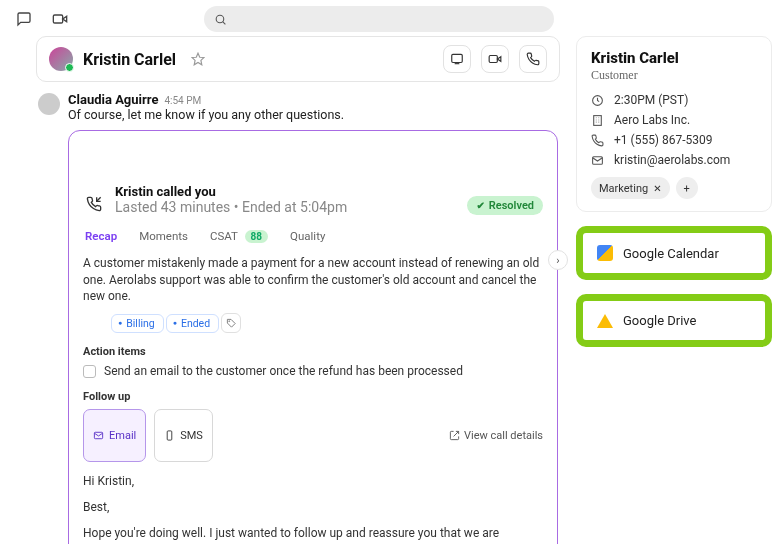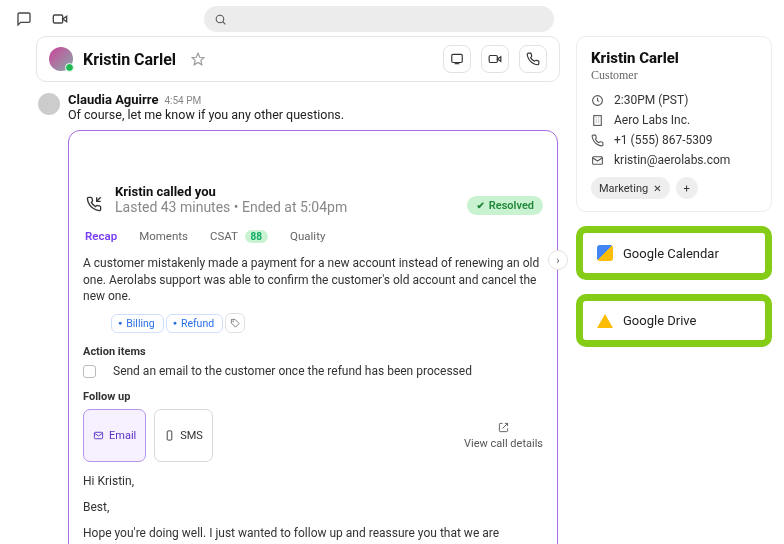--- a/index.html
+++ b/index.html
@@ -106,30 +106,30 @@
   .summary { margin-top:10px; font-size:12px; color:#333; line-height:1.4;}
   .chiprow { margin-top:8px; display:flex; align-items:center; gap:2px;padding-left:28px;}
   .chip {
     border:1px solid #cfe0ff; color:#2b6fe6; font-size:10.5px;
     padding:2px 8px 2px 6px; border-radius:6px; display:inline-flex; align-items:center; gap:4px;
   }
   .chip::before{content:"●"; font-size:7px; color:#2b6fe6;}
   .tag-more{ width:20px; height:20px; border:1px solid #e0e0e0; border-radius:6px; display:inline-flex; align-items:center; justify-content:center; color:#777;}
 
   .section-label{ margin-top:12px; font-size:11px; font-weight:700; color:#333;}
-  .action-item{ margin-top:6px; display:flex; align-items:center; gap:17px; font-size:12px; color:#333;}
+  .action-item{ margin-top:6px; display:flex; align-items:center; gap:8px; font-size:12px; color:#333;}
   .checkbox{ width:13px; height:13px; border:1.4px solid #bbb; border-radius:3px; display:inline-block;}
 
   .followup-row{ margin-top:6px; display:flex; align-items:center; gap:8px;}
   .pill{
     border:1px solid #d8d8d8; border-radius:7px; padding:19px 9px;
     font-size:11px; color:#333; display:inline-flex; align-items:center; gap:5px;
   }
   .pill.selected{ border-color:#b596ea; color:#5a31c7; background:#f6f0ff;}
-  .view-details{ margin-left:auto; font-size:11px; color:#555; display:inline-flex; align-items:center; gap:4px;flex-direction:column;}
+  .view-details{ margin-left:auto; font-size:11px; color:#555; display:inline-flex; align-items:center; gap:4px;}
 
   .draft { margin-top:10px; font-size:12px; color:#333; line-height:1.5;}
   .draft p { margin-bottom:8px;}
   .send-btn{
     margin-top:6px;
     background:#7b3ff2; color:#fff; border:none; border-radius:7px;
     padding:5px 10px; font-size:11px; font-weight:600;
     display:inline-flex; align-items:center; gap:5px;
   }
 
@@ -256,21 +256,21 @@
             <span>CSAT</span>
             <span class="csat-badge">88</span>
           </span>
           <span class="tab">Quality</span>
         </div>
 
         <div class="summary">A customer mistakenly made a payment for a new account instead of renewing an old one. Aerolabs support was able to confirm the customer's old account and cancel the new one.</div>
 
         <div class="chiprow">
           <span class="chip">Billing</span>
-          <span class="chip">Refund</span>
+          <span class="chip">Ended</span>
           <span class="tag-more">
             <svg width="11" height="11" viewBox="0 0 24 24" fill="none" stroke="currentColor" stroke-width="2">
                 <path d="M20 12l-8 8-9-9V3h8l9 9z"></path>
                 <circle cx="7" cy="7" r="1"></circle>
               </svg>
           </span>
         </div>
 
         <div class="section-label">Action items</div>
         <div class="action-item">

